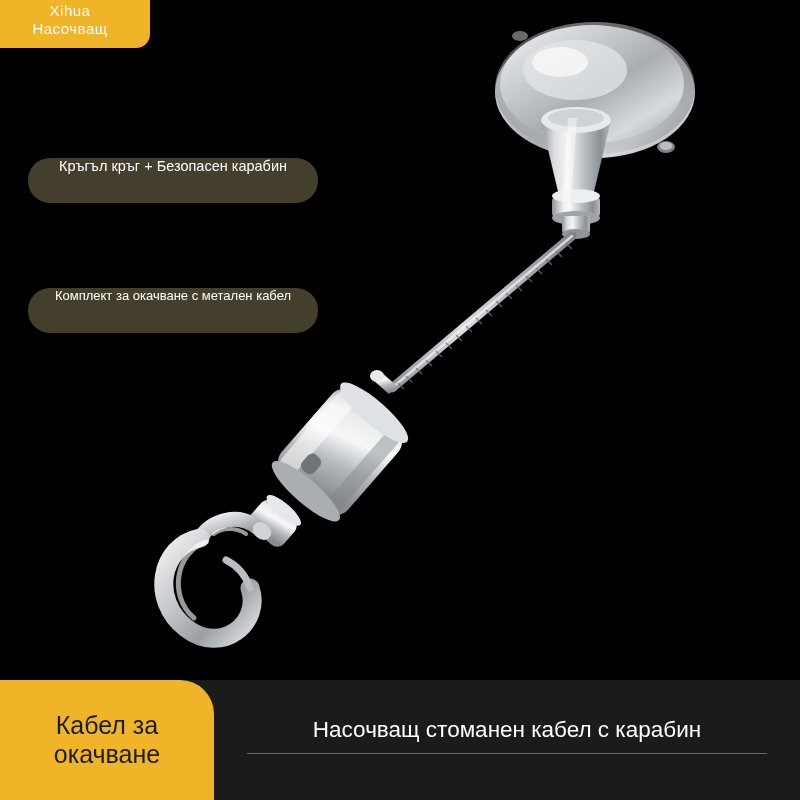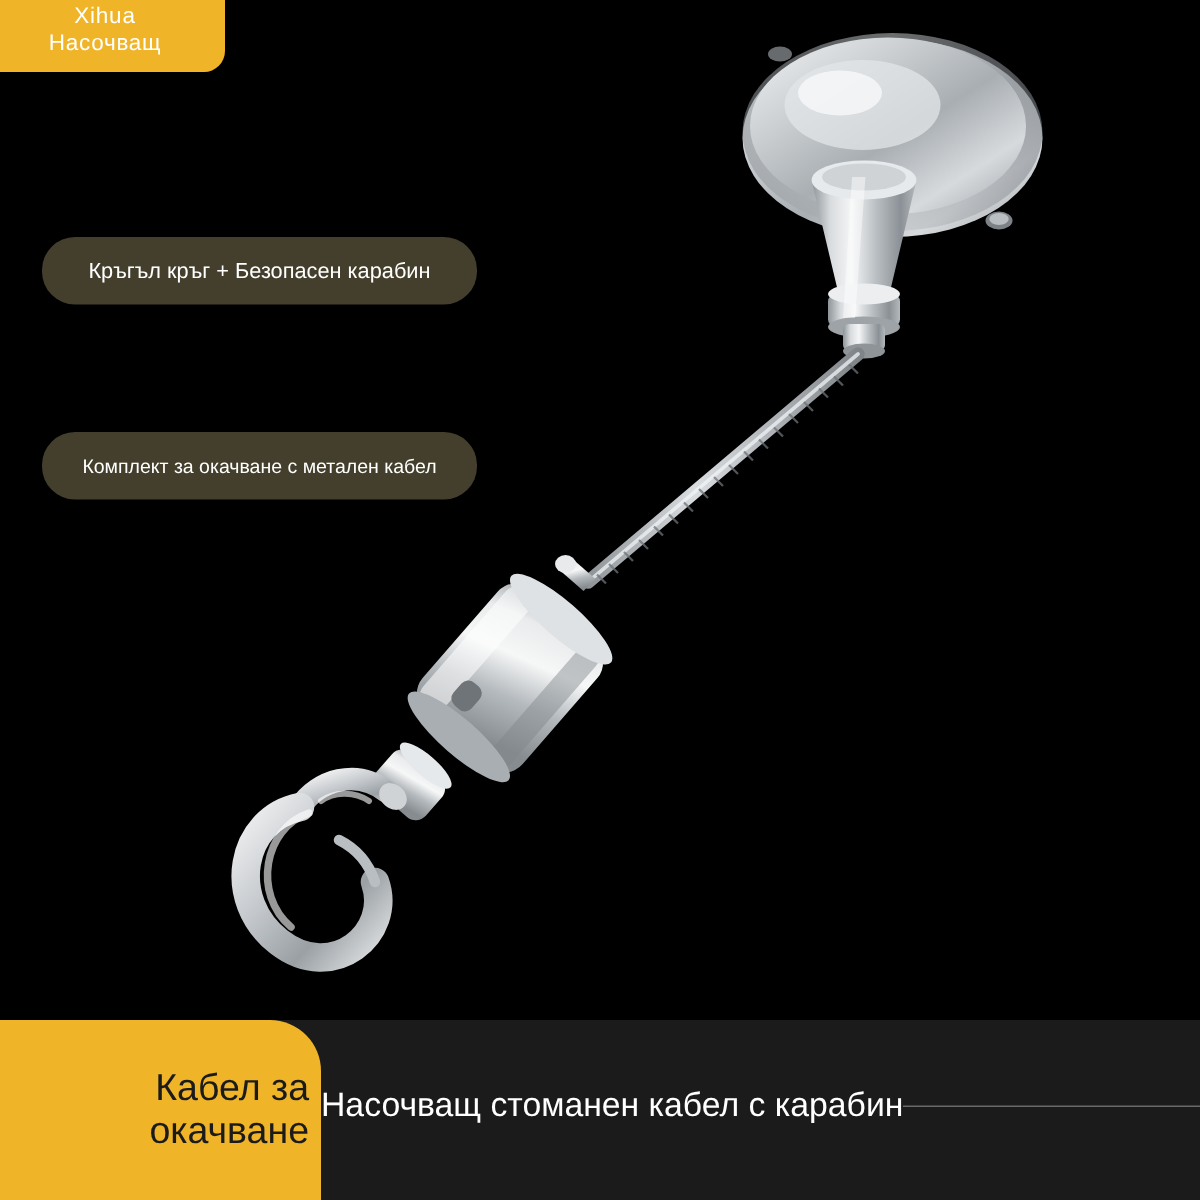--- a/index.html
+++ b/index.html
@@ -39,21 +39,21 @@
     letter-spacing: .5px;
   }
 
   
   .pill {
     position: absolute;
     background: rgba(150,140,100,0.45);
     color: #ffffff;
     border-radius: 22px;
     display: flex;
-    align-items: center;
+    align-items: flex-start;
     justify-content: center;
     text-align: center;
     padding: 0 14px;
     box-sizing: border-box;
   }
   .pill-1 {
     left: 28px;
     top: 158px;
     width: 290px;
     height: 45px;
@@ -86,31 +86,31 @@
     background: #f0b429;
     border-radius: 0 34px 0 0;
     display: flex;
     align-items: center;
     justify-content: center;
   }
   .bottom-left .txt {
     color: #1b1b1b;
     font-size: 25px;
     line-height: 1.18;
-    text-align: right;
+    text-align: center;
     padding: 0 8px;
   }
   .bottom-right {
     position: absolute;
     left: 214px;
     bottom: 0;
     width: 586px;
     height: 120px;
     display: flex;
-    flex-direction: row;
+    flex-direction: column;
     align-items: center;
     justify-content: center;
   }
   .bottom-right .title {
     color: #ffffff;
     font-size: 22.5px;
     margin-bottom: 6px;
     white-space: nowrap;
   }
   .bottom-right .rule {

